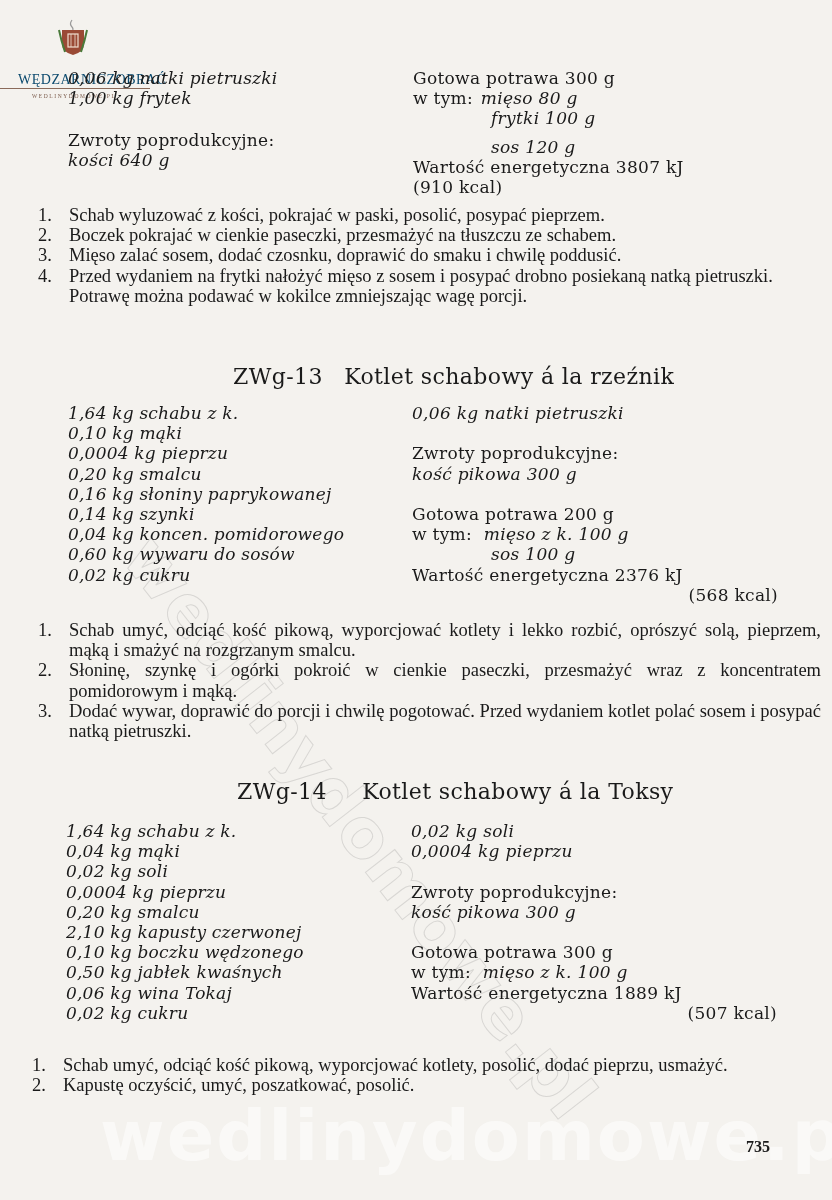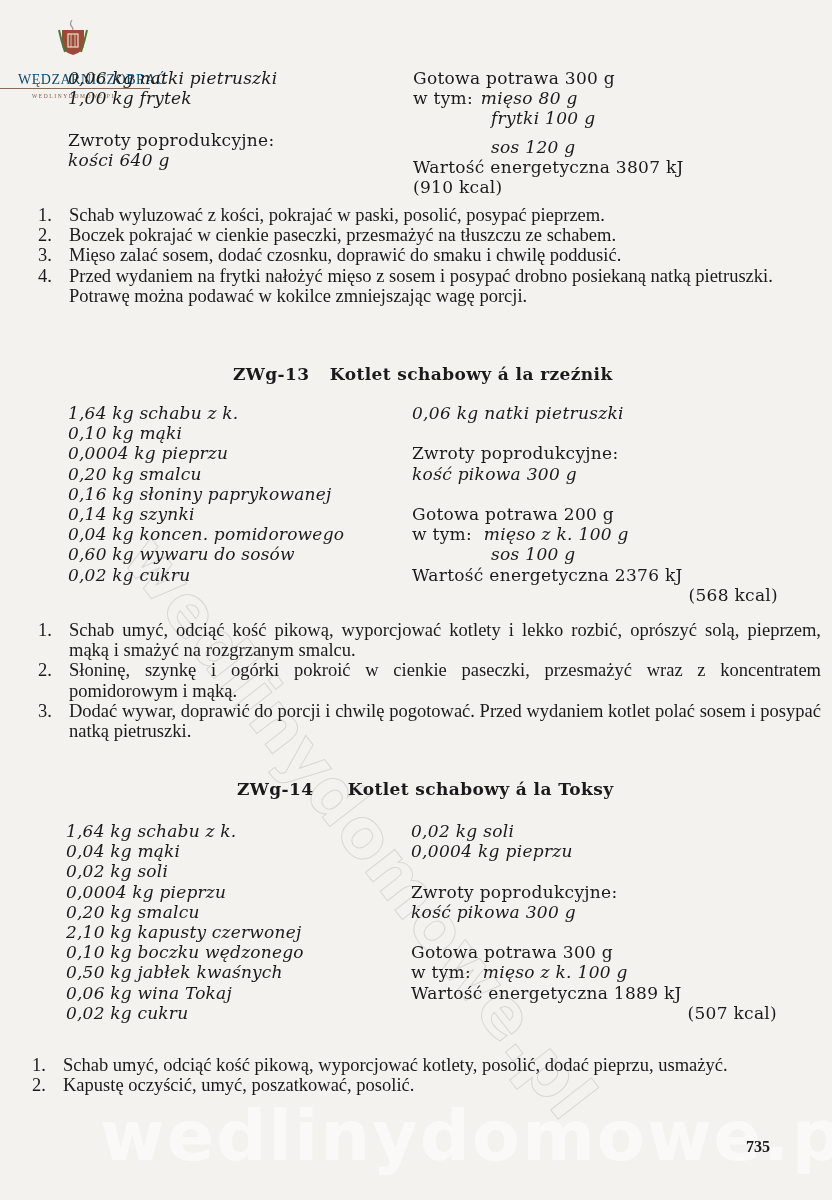--- a/index.html
+++ b/index.html
@@ -10,21 +10,21 @@
     font-family: "DejaVu Serif", "Liberation Serif", serif;
   }
   .page { position: absolute; left: 0; top: 0; width: 832px; height: 1200px; }
   .abs { position: absolute; white-space: nowrap; }
   .ing { font-style: italic; font-size: 17px; line-height: 20.2px; letter-spacing: 0.2px; }
   .serif { font-size: 17px; line-height: 20.2px; letter-spacing: 0.3px; }
   .it { font-style: italic; }
   .steps { font-family: "Liberation Serif", serif; font-size: 18.5px; line-height: 20.2px; }
   .step { position: relative; padding-left: 31px; width: 752px; white-space: normal; text-align: justify; }
   .step .num { position: absolute; left: 0; top: 0; }
-  .title { font-weight: bold; font-size: 17px; letter-spacing: 0.4px; }
+  .title { font-weight: normal; font-size: 22px; letter-spacing: 0.4px; }
   .pagenum { font-family: "Liberation Serif", serif; font-size: 16px; font-weight: bold; }
 
   
   .logo-shield { position: absolute; left: 58px; top: 18px; width: 30px; height: 38px; }
   .logo-brand { position: absolute; left: 18px; top: 72px; font-family: "Liberation Serif", serif; font-size: 14px; color: #0c4a6e; letter-spacing: 0.5px; }
   .logo-line { position: absolute; left: 0; top: 88px; width: 150px; height: 1px; background: #8a6a5a; }
   .logo-sub { position: absolute; left: 32px; top: 93px; font-family: "Liberation Serif", serif; font-size: 5.5px; color: #7a5a4a; letter-spacing: 1.6px; }
 
   
   .wm-diag { position: absolute; left: 170px; top: 520px; font-family: "DejaVu Sans", sans-serif; font-size: 68px; font-weight: bold;

